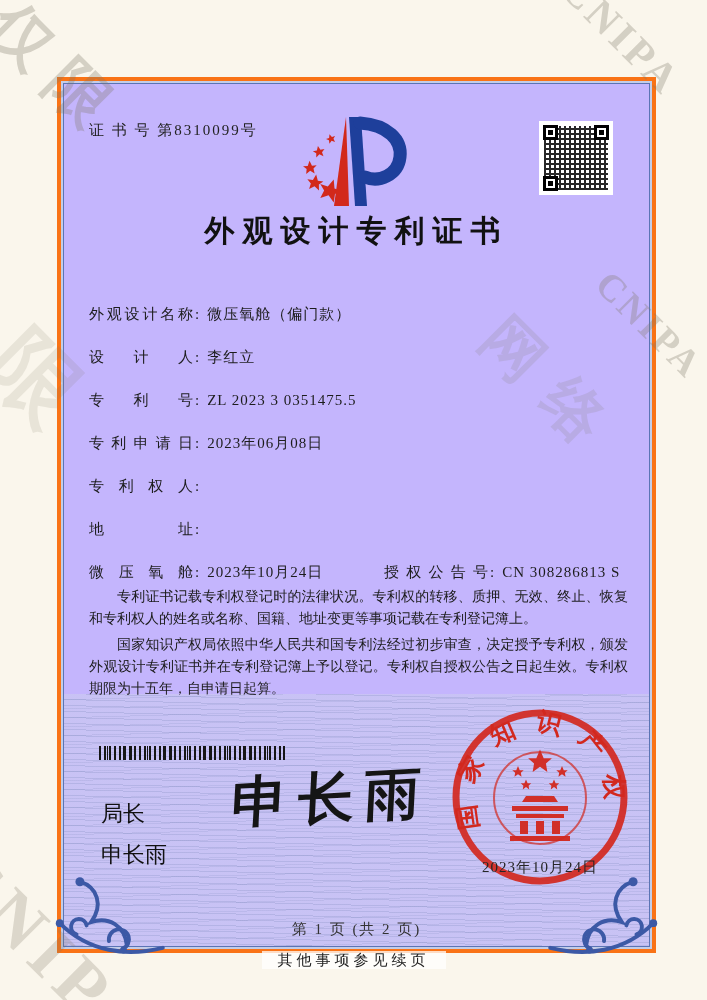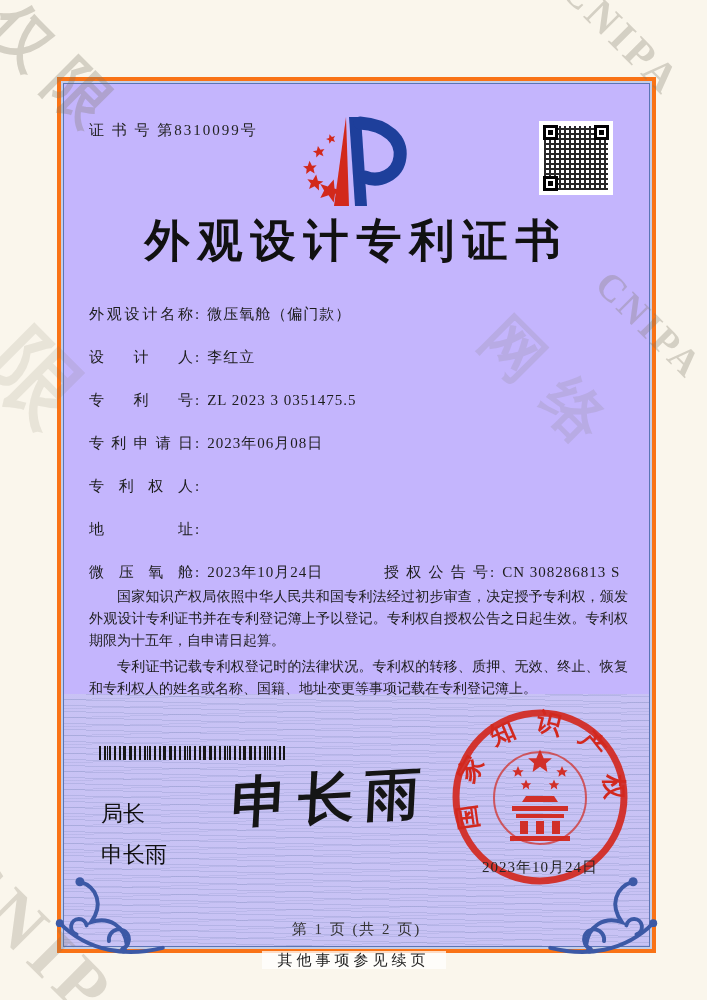--- a/index.html
+++ b/index.html
@@ -37,21 +37,21 @@
   .qr-inner{position:absolute;inset:5px;
       background:
         repeating-linear-gradient(90deg,#111 0 2px,transparent 2px 5px),
         repeating-linear-gradient(0deg,#111 0 2px,transparent 2px 5px);
       opacity:.9;}
   .qr .f{position:absolute;width:15px;height:15px;border:3px solid #000;background:#fff;box-sizing:border-box;}
   .qr .f::after{content:"";position:absolute;inset:2px;background:#000;}
   .qr .ftl{left:4px;top:4px;} .qr .ftr{right:4px;top:4px;} .qr .fbl{left:4px;bottom:4px;}
 
   .title{position:absolute;left:0;top:130px;width:100%;margin:0;text-align:center;
-         font-size:45px;font-weight:bold;letter-spacing:8px;color:#111;}
+         font-size:30px;font-weight:bold;letter-spacing:8px;color:#111;}
 
   
   .fields{position:absolute;left:28px;top:212px;right:26px;z-index:3;}
   .frow{position:relative;height:43px;display:flex;align-items:center;font-size:15px;color:#1d1d1d;}
   .flabel{display:inline-block;width:104px;text-align:justify;text-align-last:justify;letter-spacing:0;}
   .fcolon{margin:0 8px 0 2px;}
   .fvalue{letter-spacing:1px;white-space:nowrap;}
   .pair2{position:absolute;left:295px;top:0;height:43px;display:flex;align-items:center;}
 
   
@@ -187,22 +187,22 @@
           <span class="fvalue">2023年10月24日</span>
         <span class="pair2">
           <span class="flabel">授权公告号</span>
             <span class="fcolon">:</span>
             <span class="fvalue">CN 308286813 S</span>
         </span>
       </div>
     </div>
 
     <div class="bodytext">
+      <p>专利证书记载专利权登记时的法律状况。专利权的转移、质押、无效、终止、恢复和专利权人的姓名或名称、国籍、地址变更等事项记载在专利登记簿上。</p>
       <p>国家知识产权局依照中华人民共和国专利法经过初步审查，决定授予专利权，颁发外观设计专利证书并在专利登记簿上予以登记。专利权自授权公告之日起生效。专利权期限为十五年，自申请日起算。</p>
-      <p>专利证书记载专利权登记时的法律状况。专利权的转移、质押、无效、终止、恢复和专利权人的姓名或名称、国籍、地址变更等事项记载在专利登记簿上。</p>
     </div>
 
     <div class="barcode"></div>
 
     <div class="bureau">
       <div>局长</div>
       <div>申长雨</div>
     </div>
 
     <div class="autograph">申长雨</div>

